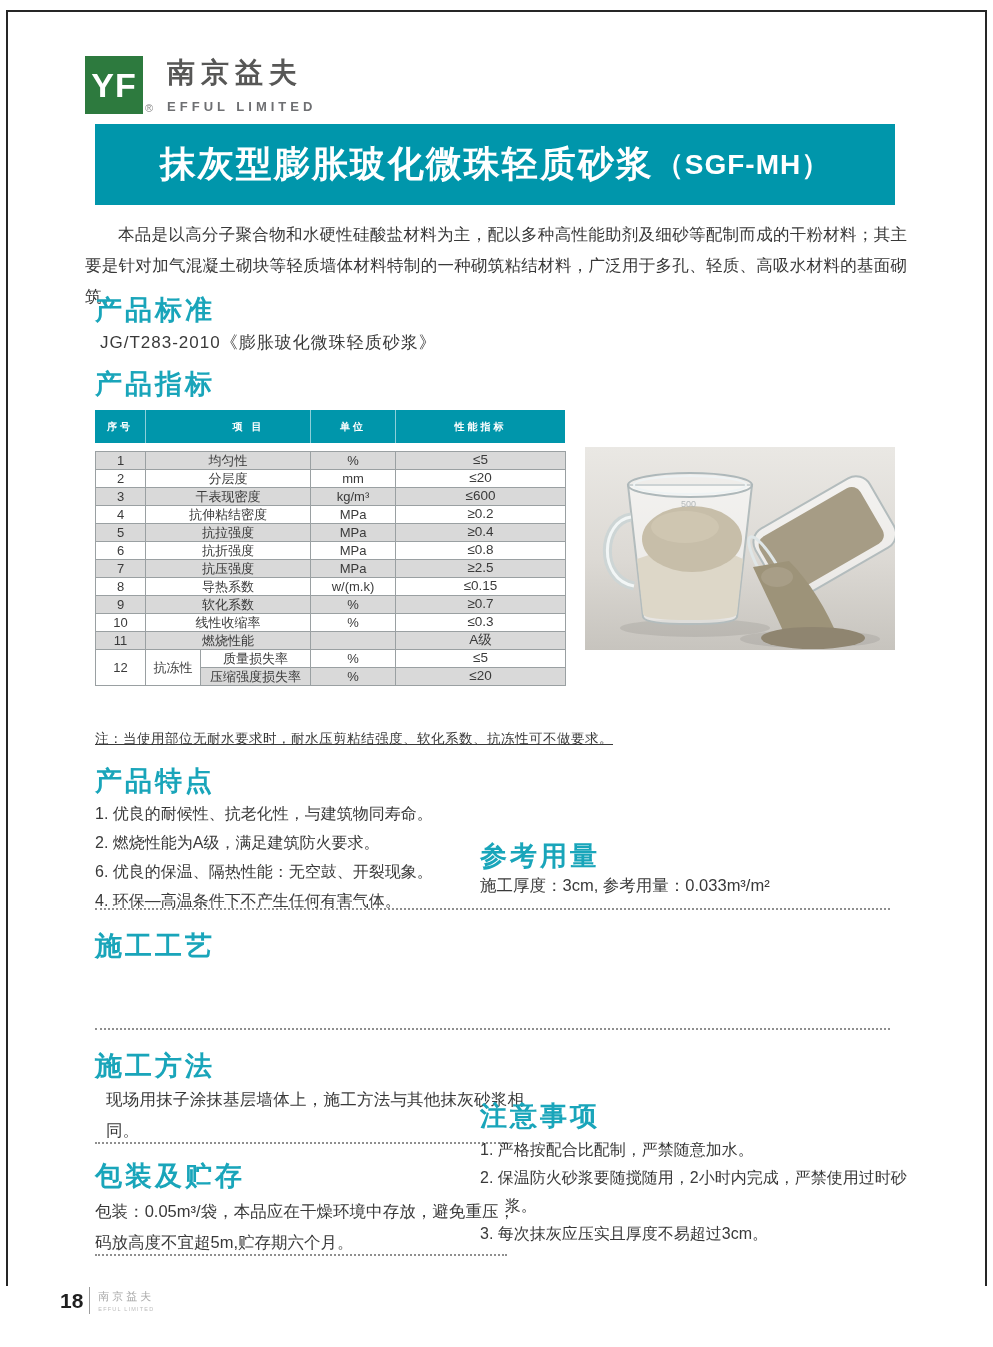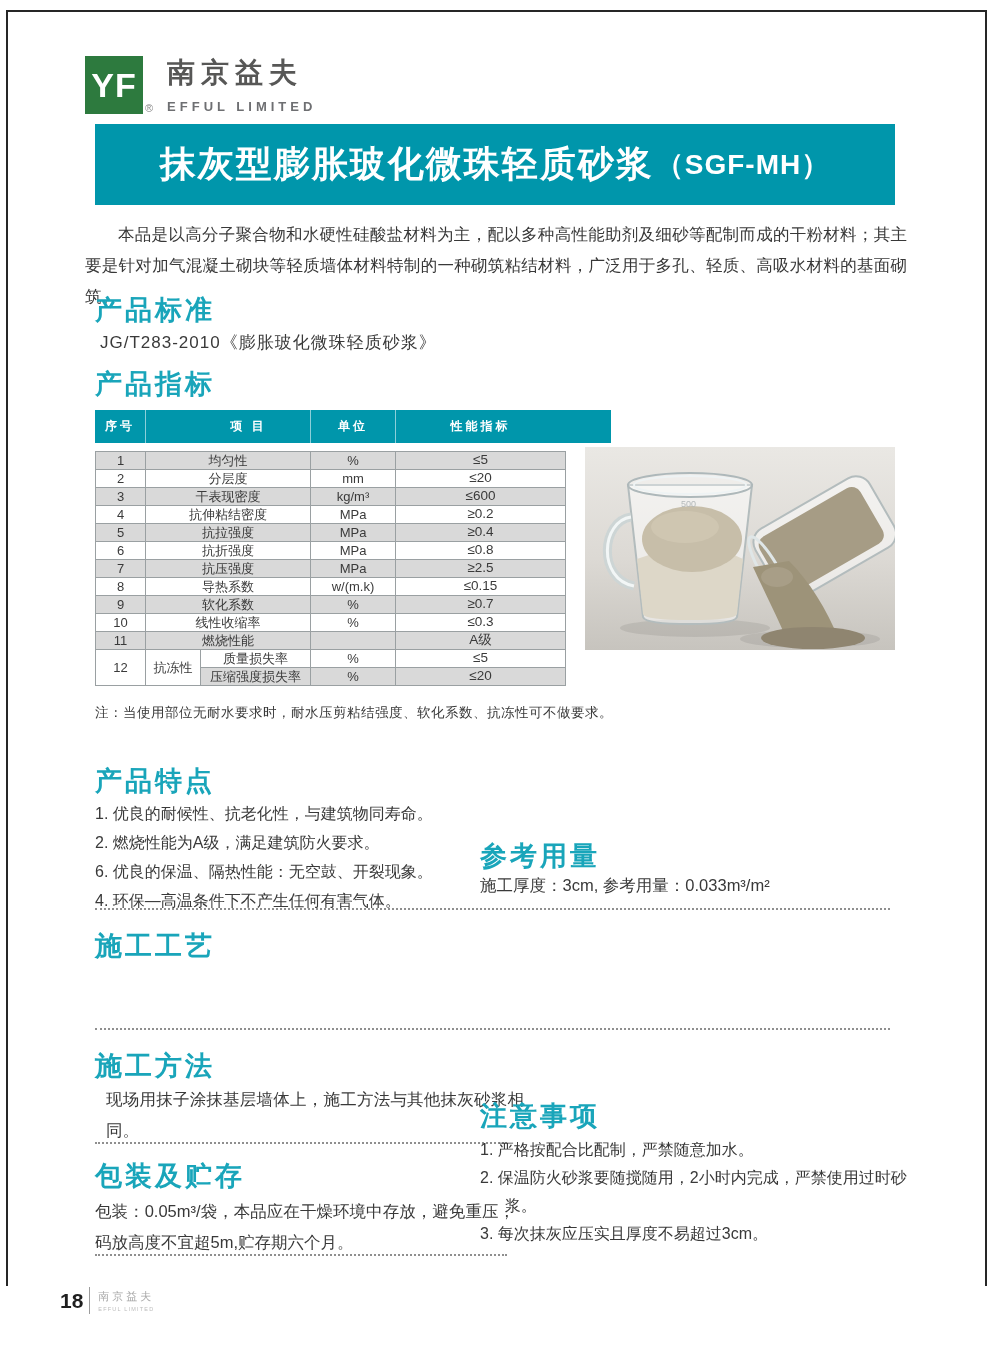--- a/index.html
+++ b/index.html
@@ -45,36 +45,36 @@
   .t-features{left:95px;top:763px;}
   .t-usage{left:480px;top:838px;}
   .t-process{left:95px;top:928px;}
   .t-method{left:95px;top:1048px;}
   .t-notes{left:480px;top:1098px;}
   .t-packing{left:95px;top:1158px;}
 
   .standard-body{position:absolute;left:100px;top:331px;font-size:17px;color:#3a3a3a;letter-spacing:1px;}
 
   
-  .spec-head{position:absolute;left:95px;top:410px;width:516px;height:33px;display:flex;
-    background:var(--teal);color:#fff;font-size:12px;font-weight:bold;letter-spacing:3px;}
+  .spec-head{position:absolute;left:95px;top:410px;width:470px;height:33px;display:flex;
+    background:var(--teal);color:#fff;font-size:10px;font-weight:bold;letter-spacing:3px;}
   .spec-head span{display:flex;align-items:center;justify-content:center;height:100%;}
   .spec-head .h0{width:50px;}
   .spec-head .h1{width:165px;border-left:1px solid rgba(255,255,255,.55);padding-left:41px;}
   .spec-head .h2{width:85px;border-left:1px solid rgba(255,255,255,.55);}
   .spec-head .h3{width:170px;border-left:1px solid rgba(255,255,255,.55);}
 
   .spec-table{position:absolute;left:95px;top:451px;width:470px;border-collapse:collapse;table-layout:fixed;}
   .spec-table td{border:1px solid var(--tbl-border);height:18px;font-size:13px;color:#3a3a3a;
     text-align:center;vertical-align:middle;padding:0 2px;line-height:1.05;}
   .spec-table tr.gray td{background:var(--zebra);}
   .spec-table td.keep-white{background:#fff !important;}
   .spec-table td.c-val{font-size:13.5px;}
 
-  .table-note{position:absolute;left:95px;top:704px;font-size:13.5px;color:#393939;letter-spacing:.5px;}
+  .table-note{position:absolute;left:95px;top:730px;font-size:13.5px;color:#393939;letter-spacing:.5px;text-decoration:underline;}
 
   
   .photo{position:absolute;left:585px;top:447px;width:310px;height:203px;}
 
   
   .list{position:absolute;font-size:16px;color:#393939;}
   .list .li{padding-left:1.55em;text-indent:-1.55em;}
   .features-list{left:95px;top:799px;width:400px;}
   .features-list .li{line-height:29px;}
   .process-list{left:95px;top:964px;width:810px;}

